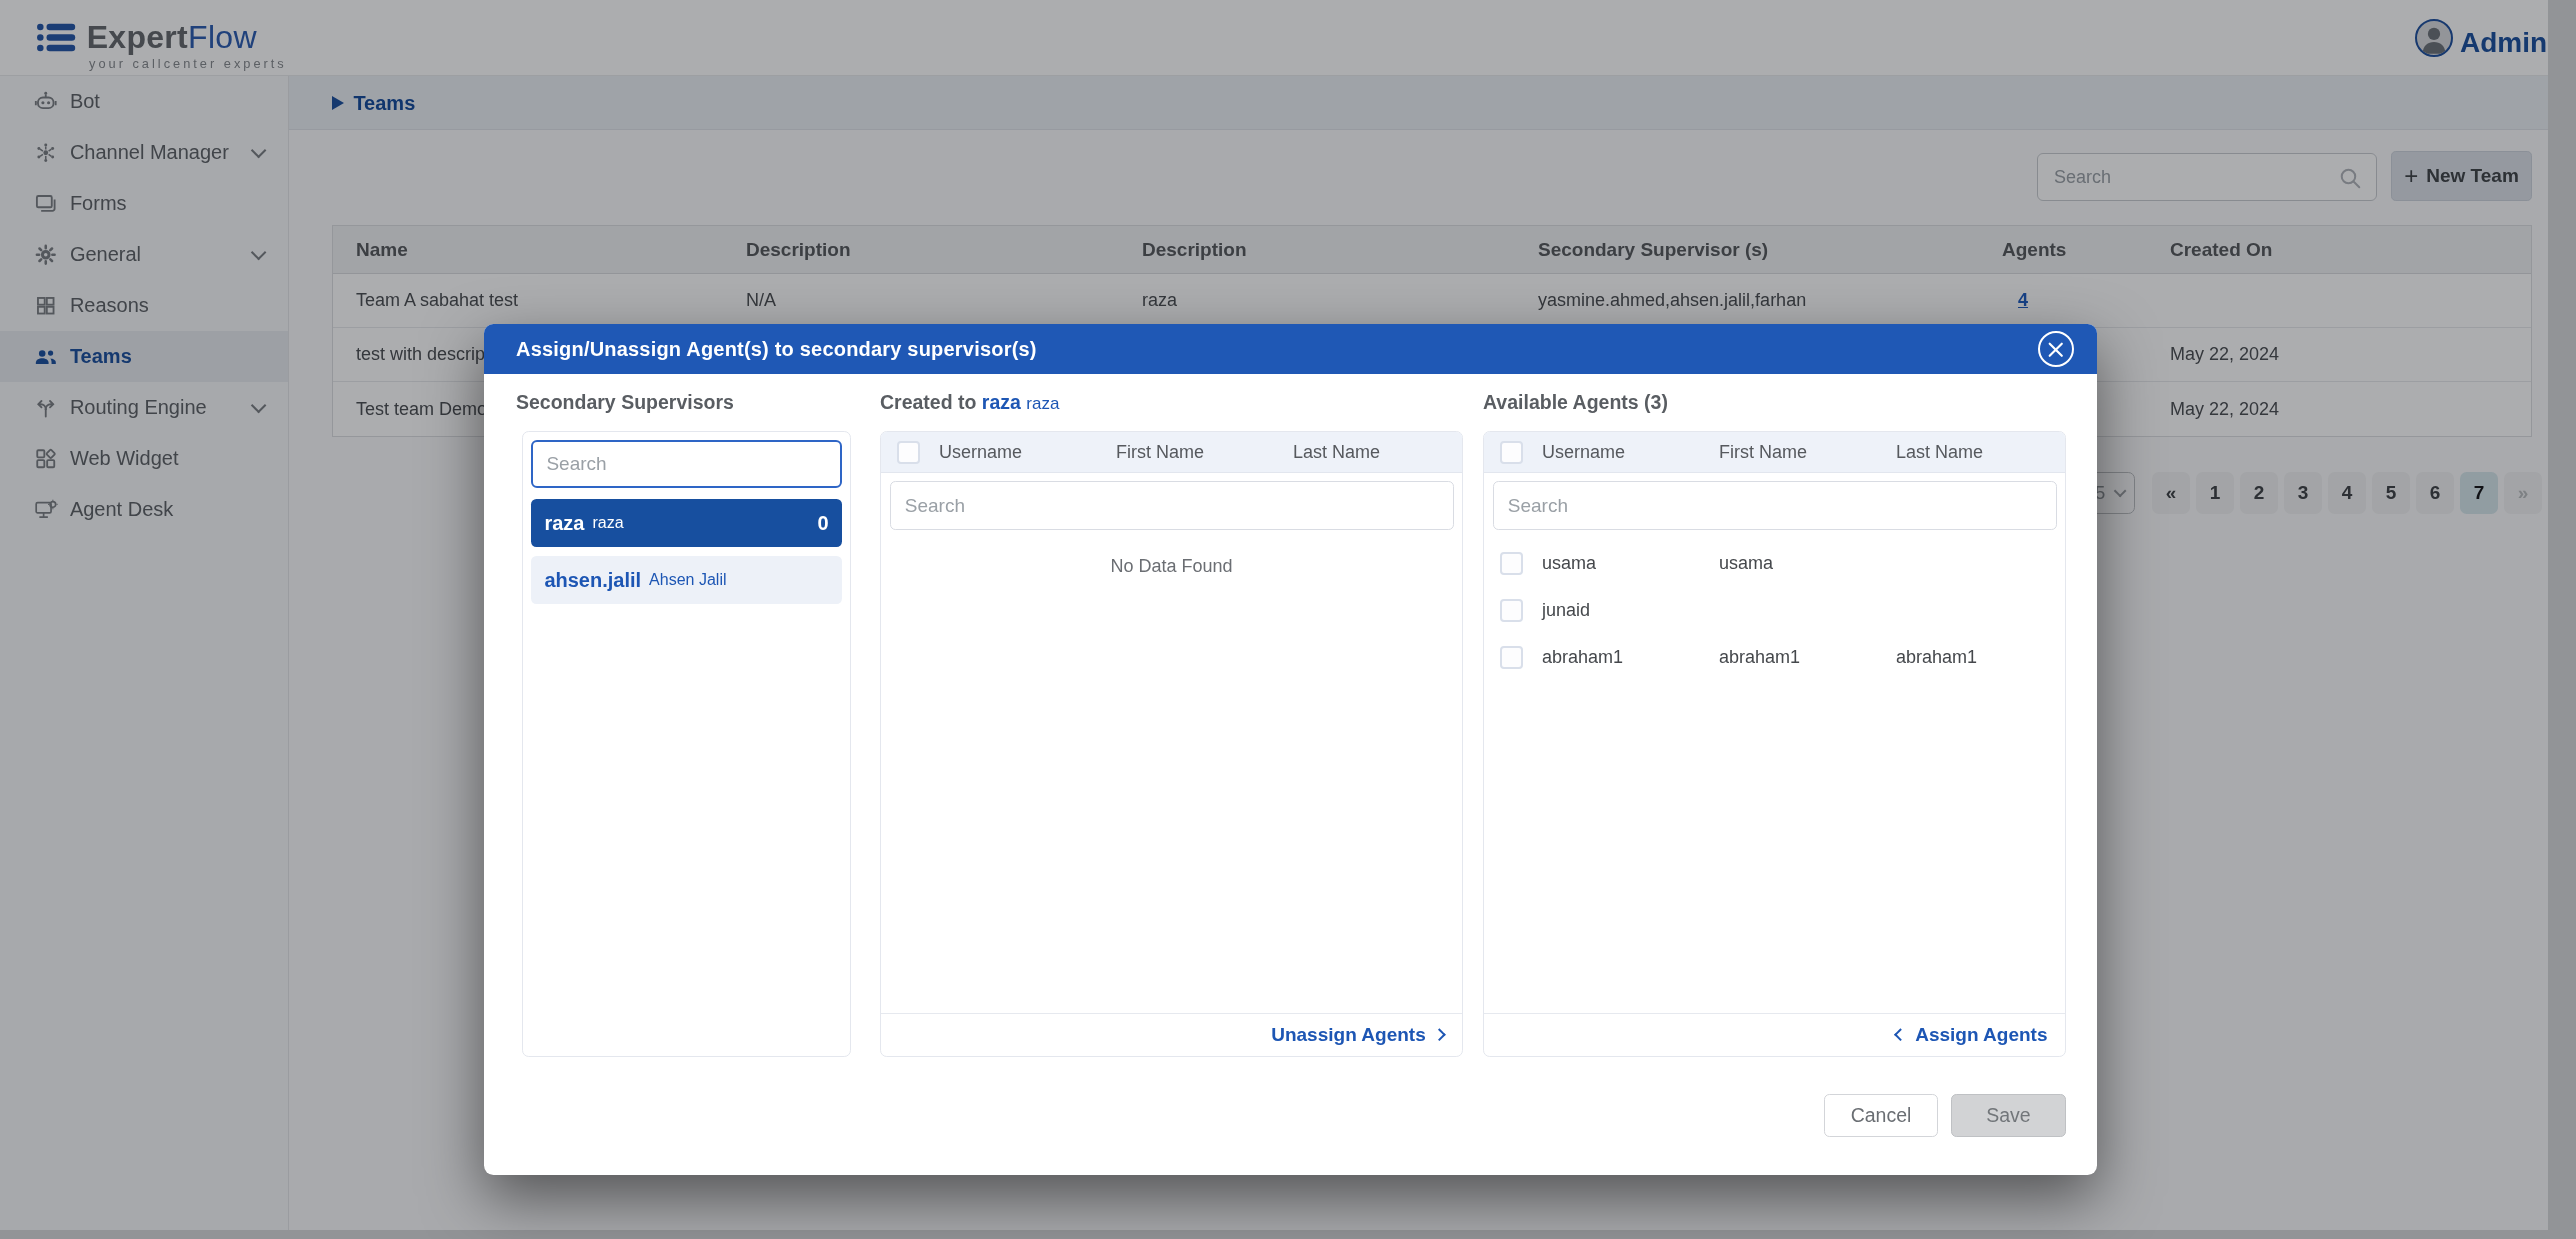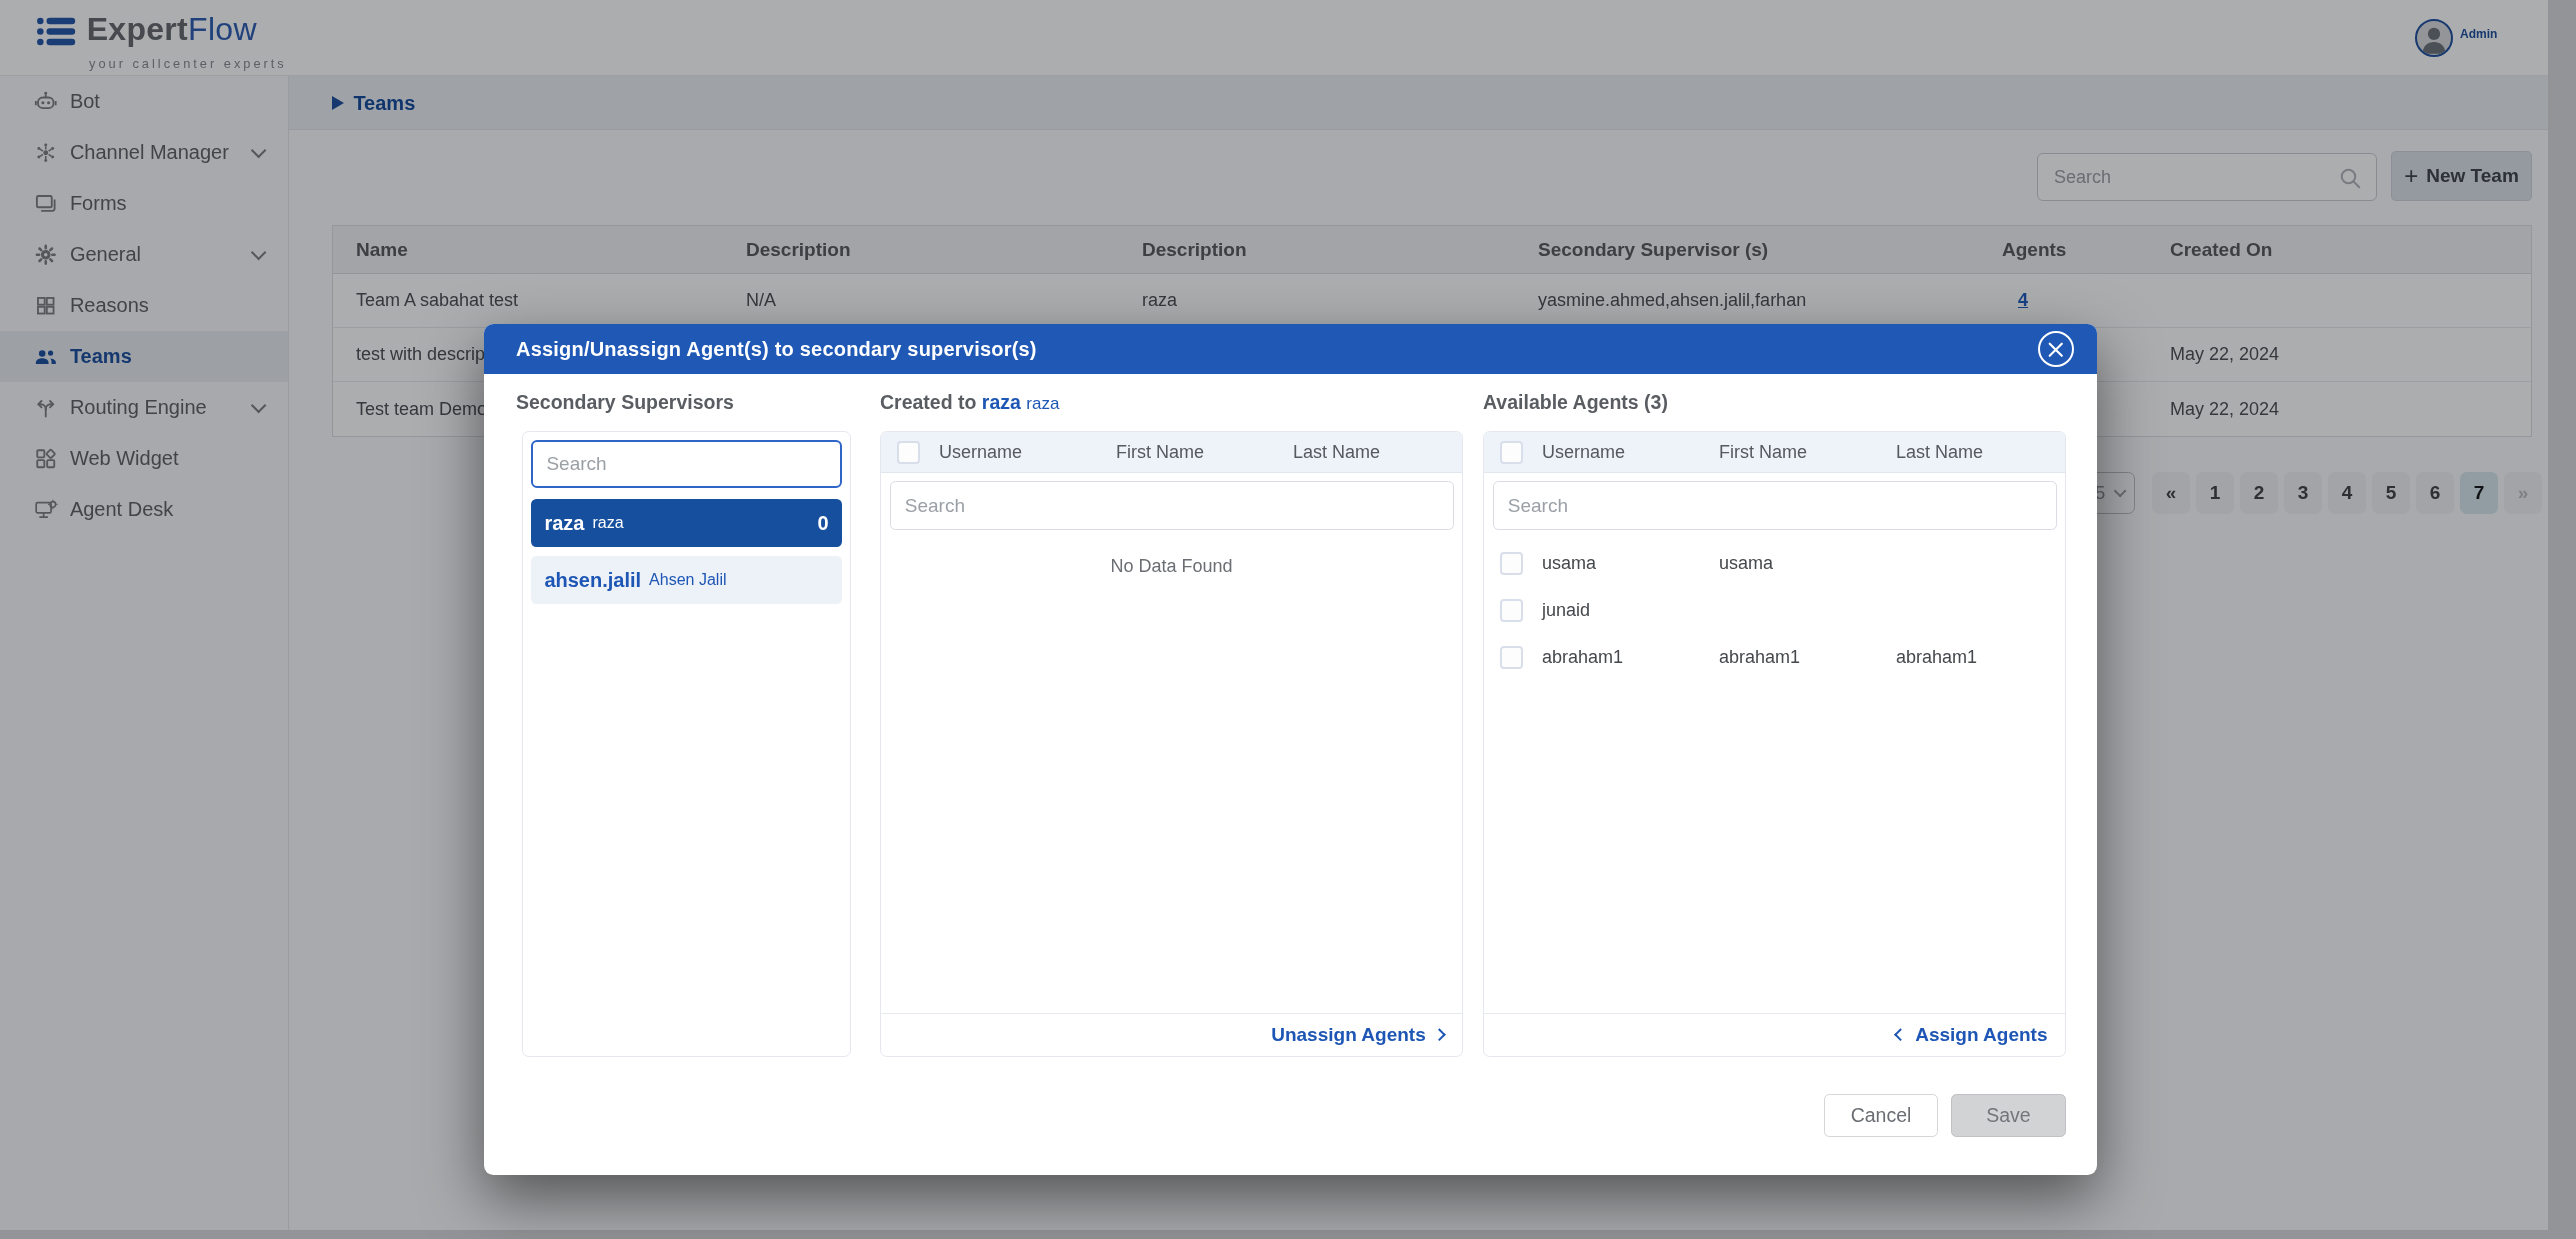--- a/index.html
+++ b/index.html
@@ -3,28 +3,28 @@
 <meta charset="utf-8">
 <style>
   * { margin:0; padding:0; box-sizing:border-box; }
   html,body { background:#888; }
   body { font-family:"Liberation Sans","DejaVu Sans",sans-serif; }
   #app { position:relative; width:2576px; height:1240px; background:#fbfbfc; overflow:hidden; }
   .abs { position:absolute; }
 
   
   #topbar { left:0; top:0; width:2576px; height:76px; background:#ffffff; border-bottom:0.7px solid #e9eaeb; z-index:1; }
-  .brand-row { position:absolute; left:36px; top:12px; display:flex; align-items:flex-end; }
+  .brand-row { position:absolute; left:36px; top:20px; display:flex; align-items:center; }
   .brand-text { font-size:32px; font-weight:700; letter-spacing:0.3px; line-height:35px; }
   .brand-primary { color:#64686c; }
   .brand-secondary { color:#2b5cb1; font-weight:500; }
   .tagline { position:absolute; left:89px; top:56px; font-size:12.8px; letter-spacing:3px; color:#85898d; }
   .avatar { position:absolute; left:2415px; top:19px; width:38px; height:38px; border-radius:50%;
             border:2px solid #1d4f9e; background:#d9dbde; overflow:hidden; }
-  .admin-name { position:absolute; left:2460px; top:27px; font-size:12px; font-weight:700; color:#1b4f9e; }
+  .admin-name { position:absolute; left:2460px; top:27px; font-size:28px; font-weight:700; color:#1b4f9e; }
   .kebab { position:absolute; left:2550px; top:23px; width:27px; height:31px; display:flex; flex-direction:column;
            align-items:center; justify-content:center; gap:4px; cursor:pointer; }
   .kebab i { width:4.7px; height:4.7px; border-radius:50%; background:#6d7175; }
 
   
   #sidebar { left:0; top:76px; width:289px; height:1164px; background:#f8f9fa; border-right:0.7px solid #e4e6e8; z-index:1; }
   .nav-item { position:relative; height:51px; display:flex; align-items:center; color:#5d6166; cursor:pointer; }
   .nav-item .nicon { width:25.5px; height:25.5px; margin-left:33px; color:#7a7e83; flex:0 0 auto; }
   .nav-item .nlabel { margin-left:11.4px; font-size:20px; }
   .nav-item.active { background:#e9ecf0; color:#1b4f9e; }

